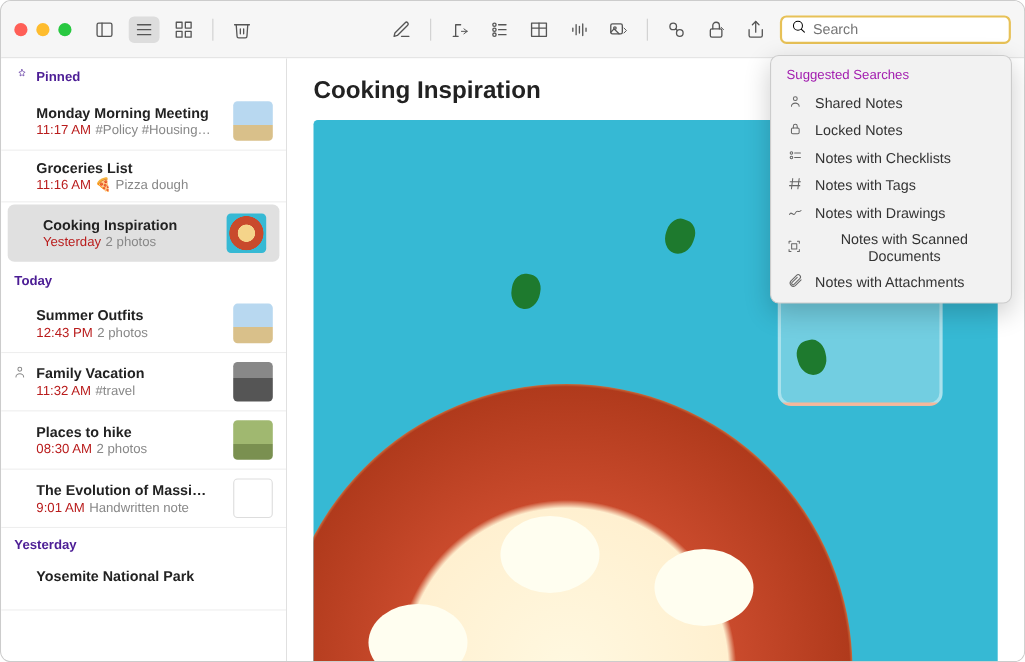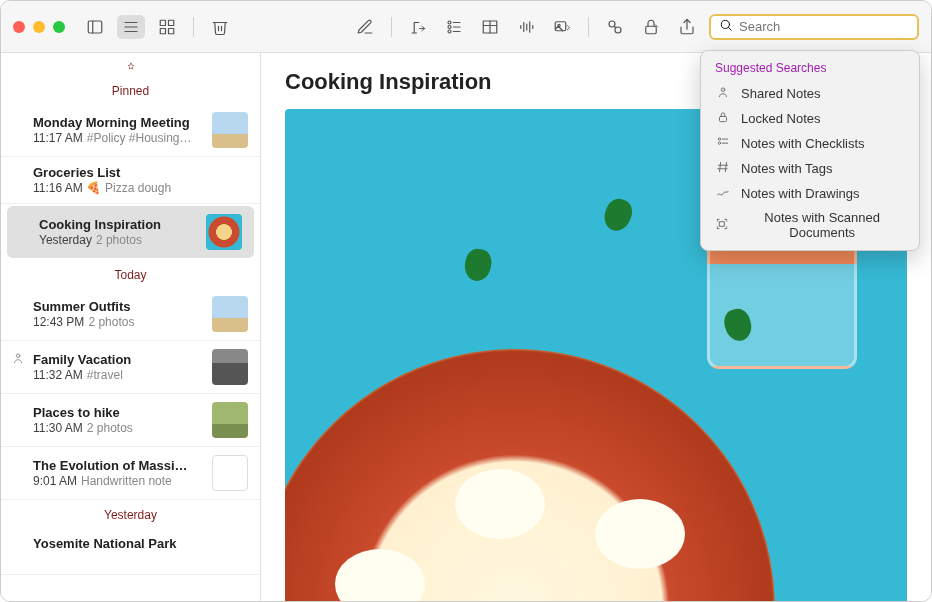--- a/index.html
+++ b/index.html
@@ -20,29 +20,29 @@
     .tb-flex { flex: 1; }
     
     .search-wrap { position: relative; width: 210px; }
     .search { width: 100%; height: 26px; border-radius: 6px; background: #fff; border: 2px solid #e7c157; display: flex; align-items: center; padding: 0 8px; gap: 6px; }
     .search input { border: none; outline: none; font-size: 13px; flex: 1; background: transparent; color: #333; }
     
     .main { flex: 1; display: flex; overflow: hidden; }
     
     .sidebar { width: 260px; background: #fff; border-right: 1px solid #e0e0e0; overflow-y: auto; }
     
-    .sec-header { display: flex; align-items: center; gap: 6px; padding: 8px 12px 6px; color: #7f1d1d; font-size: 12px; font-weight: 400; flex-direction: column; }
+    .sec-header { display: flex; align-items: center; gap: 6px; padding: 8px 12px 6px; color: #4c1d95; font-size: 12px; font-weight: 700; }
     
     .note-item { padding: 8px 12px 8px 32px; border-bottom: 1px solid #eee; position: relative; cursor: pointer; display: flex; align-items: center; gap: 8px; }
     .note-item.selected { background: #e0e0e0; border-radius: 6px; margin: 2px 6px; border-bottom: none; }
     .note-item .badge { position: absolute; left: 10px; top: 10px; color: #888; }
     .note-text { flex: 1; min-width: 0; }
     .note-title { font-size: 13px; font-weight: 600; color: #222; white-space: nowrap; overflow: hidden; text-overflow: ellipsis; }
     .note-meta { font-size: 12px; color: #888; white-space: nowrap; overflow: hidden; text-overflow: ellipsis; margin-top: 1px; }
-    .note-meta .time { color: #404040; margin-right: 4px; }
+    .note-meta .time { color: #b91c1c; margin-right: 4px; }
     .thumb { width: 36px; height: 36px; border-radius: 4px; background: #ddd; flex-shrink: 0; }
     .thumb.pizza { background: radial-gradient(circle at 50% 50%, #f5d48a 30%, #c94a2c 32%, #c94a2c 60%, #36b9d4 62%); }
     .thumb.beach { background: linear-gradient(#b8d8f0 60%, #d9c08a 60%); }
     .thumb.bike { background: linear-gradient(#888 40%, #555 40%); }
     .thumb.hike { background: linear-gradient(#a0b870 60%, #7a9050 60%); }
     .thumb.purple { background: linear-gradient(135deg,#d070d0,#a040c0); }
     .thumb.doc { background: #fff; border:1px solid #ddd; }
     
     .content { flex: 1; background: #fff; padding: 16px 24px; overflow: hidden; }
     .note-h1 { font-size: 22px; font-weight: 700; color: #222; margin-bottom: 14px; }
@@ -232,21 +232,21 @@
               </svg></span>
             <div class="note-text">
               <div class="note-title">Family Vacation</div>
               <div class="note-meta"><span class="time">11:32 AM</span>#travel</div>
             </div>
             <div class="thumb bike"></div>
           </div>
           <div class="note-item">
             <div class="note-text">
               <div class="note-title">Places to hike</div>
-              <div class="note-meta"><span class="time">11:30 AM</span>2 photos</div>
+              <div class="note-meta"><span class="time">08:30 AM</span>2 photos</div>
             </div>
             <div class="thumb hike"></div>
           </div>
           <div class="note-item">
             <div class="note-text">
               <div class="note-title">The Evolution of Massi…</div>
               <div class="note-meta"><span class="time">9:01 AM</span>Handwritten note</div>
             </div>
             <div class="thumb doc"></div>
           </div>
@@ -319,15 +319,21 @@
             </svg></span>
           <span>Notes with Drawings</span>
         </div>
         <div class="suggest-item">
           <span class="si-icon sm"><svg viewBox="0 0 24 24">
               <path d="M4 7V4h3M20 7V4h-3M4 17v3h3M20 17v3h-3"></path>
               <rect x="8" y="8" width="8" height="8"></rect>
             </svg></span>
           <span>Notes with Scanned Documents</span>
         </div>
+        <div class="suggest-item">
+          <span class="si-icon sm"><svg viewBox="0 0 24 24">
+              <path d="M21 11l-9 9a5 5 0 0 1-7-7l9-9a3.5 3.5 0 0 1 5 5l-9 9a2 2 0 0 1-3-3l8-8"></path>
+            </svg></span>
+          <span>Notes with Attachments</span>
+        </div>
       </div>
   </div>
 </div>
 
 </body></html>

